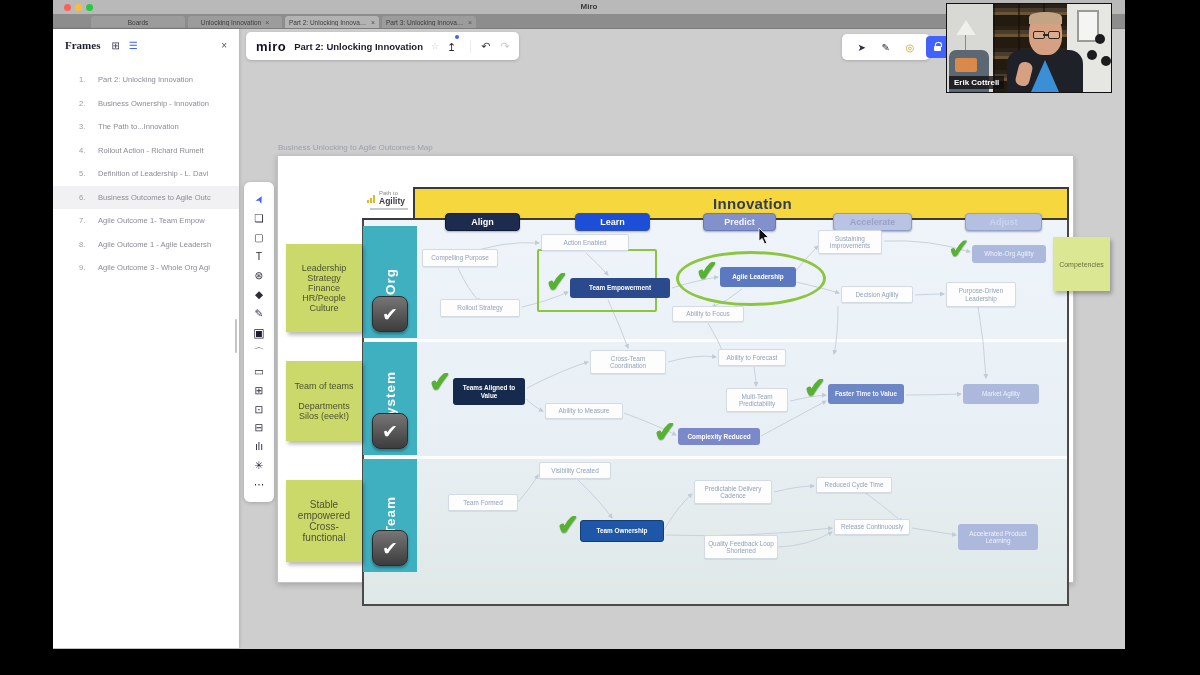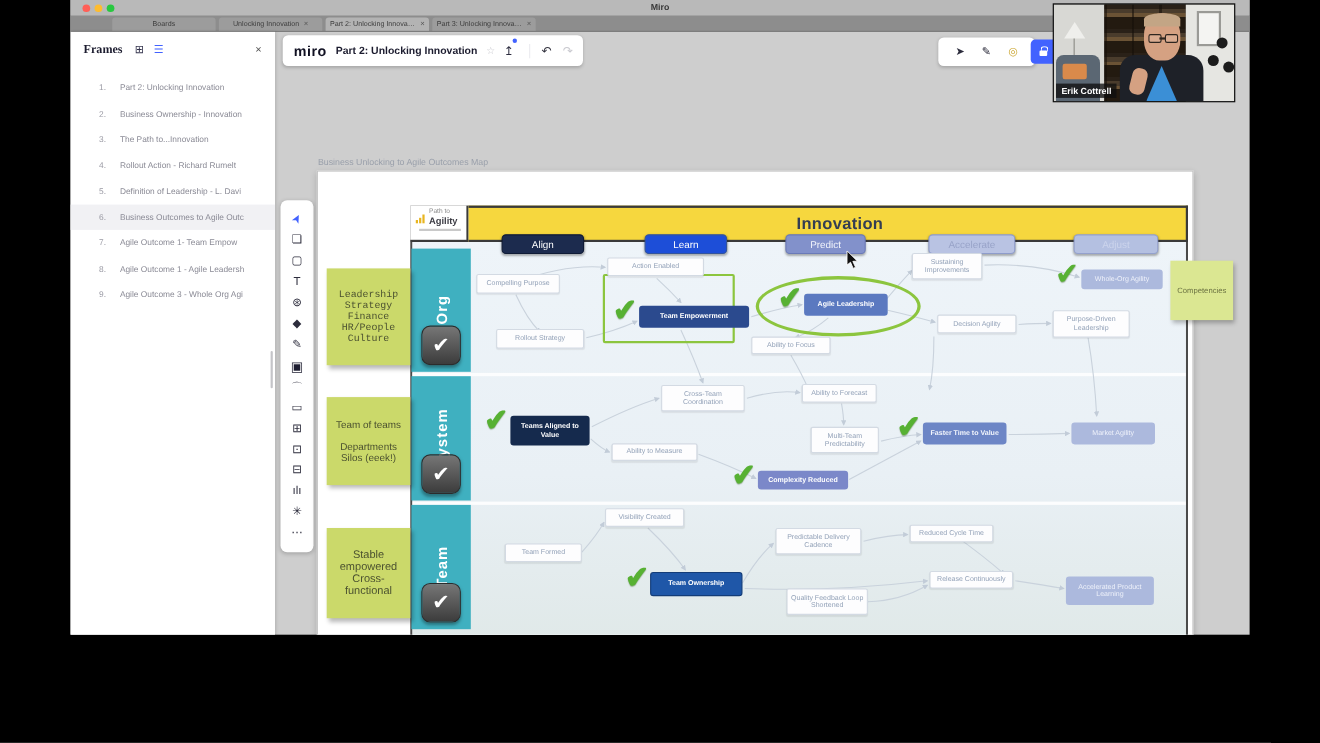--- a/index.html
+++ b/index.html
@@ -1,19 +1,19 @@
 <!DOCTYPE html>
 <html><head>
 <meta charset="utf-8">
 <style>
   * { margin:0; padding:0; box-sizing:border-box; }
   html,body { width:1200px; height:675px; background:#000; overflow:hidden;
               font-family:"Liberation Sans", sans-serif; }
   #stage { position:relative; width:1200px; height:675px; background:#000; }
-  #screen { position:absolute; left:64px; top:0; width:1072px; height:577px; background:#cecece; overflow:hidden; }
+  #screen { position:absolute; left:53px; top:0; width:1072px; height:649px; background:#cecece; overflow:hidden; }
 
   
   #titlebar { position:absolute; left:0; top:0; width:100%; height:14px; background:#b9b9b9; }
   .tl { position:absolute; top:4px; width:7px; height:7px; border-radius:50%; }
   #win-title { position:absolute; top:2px; left:0; width:100%; text-align:center; font-size:8px; font-weight:bold; color:#3a3a3a; }
 
   
   #tabbar { position:absolute; left:0; top:14px; width:100%; height:15px; background:#8d8d8d; border-bottom:1px solid #7c7c7c; display:flex; align-items:stretch; padding-left:38px; gap:3px; }
   .tab { width:94px; margin-top:2px; background:#9c9c9c; border-radius:3px 3px 0 0; display:flex; align-items:center; justify-content:center; gap:4px; font-size:6.5px; color:#3d3d3d; overflow:hidden; }
   .tab.active { background:#b3b3b3; }
@@ -93,21 +93,21 @@
   .row-sep { position:absolute; left:86px; width:703px; height:3px; background:rgba(255,255,255,.85); }
   #logo-cell { position:absolute; left:84px; top:31px; width:53px; height:33px; background:#fff; border-right:2px solid #3a3a3a; border-bottom:2px solid #3a3a3a; padding:3px 0 0 6px; }
   #logo-line1 { font-size:6px; color:#8a8a8a; padding-left:11px; }
   #logo-line2 { font-size:8.5px; font-weight:bold; color:#3c3c44; padding-left:11px; }
   #logo-bars { position:absolute; left:5px; top:8px; display:flex; align-items:flex-end; gap:1px; }
   #logo-bars i { display:block; width:2px; background:#e8b520; }
   #logo-tag { margin-top:2px; margin-left:2px; width:38px; height:2px; background:#c9c9c9; }
   #banner { position:absolute; left:137px; top:31px; width:654px; height:33px; background:#f6d73e; border:2px solid #3a3a3a; border-left:none; display:flex; align-items:center; justify-content:center; }
   #banner-text { font-size:15px; font-weight:bold; color:#333d53; letter-spacing:.3px;margin-left:23px; }
 
-  .stage { position:absolute; top:57px; height:18px; border-radius:4px; display:flex; align-items:center; justify-content:center; font-size:9px; font-weight:normal; box-shadow:0 1px 2px rgba(0,0,0,.3);text-align:right; }
+  .stage { position:absolute; top:57px; height:18px; border-radius:4px; display:flex; align-items:center; justify-content:center; font-size:9px; font-weight:bold; box-shadow:0 1px 2px rgba(0,0,0,.3);text-align:right; }
 
   .teal-band { position:absolute; left:85px; width:54px; background:#3fb0c0; display:flex; align-items:center; justify-content:center; }
   .teal-label { writing-mode:vertical-rl; transform:rotate(180deg); font-size:13.5px; font-weight:bold; color:#fff; letter-spacing:1px; }
   .badge { position:absolute; left:94px; width:36px; height:36px; border-radius:8px; background:linear-gradient(180deg,#767676,#3c3c3c); border:1.5px solid #2c2c2c; display:flex; align-items:center; justify-content:center; color:#fff; font-size:19px; box-shadow:0 2px 3px rgba(0,0,0,.35); }
 
   #connectors { position:absolute; left:0; top:0; width:797px; height:428px; }
 
   .node { position:absolute; display:flex; align-items:center; justify-content:center; text-align:center; font-size:6.4px; line-height:1.15; padding:1px 2px; border-radius:2px; }
   .n-white { background:#fdfdfe; color:#93a2b8; border:1px solid #d3dae3; box-shadow:0 1px 1px rgba(0,0,0,.07); }
   .n-dark  { background:#152a4d; color:#fff; font-weight:bold; border-radius:3px; }
@@ -360,21 +360,21 @@
           <div class="node n-white" style="left: 170px; top: 338px; width: 70px; height: 17px;">Team Formed</div>
           <div class="node n-white" style="left: 261px; top: 306px; width: 72px; height: 17px;">Visibility Created</div>
           <div class="node n-royal" style="left: 302px; top: 364px; width: 84px; height: 22px;">Team Ownership<span class="check">✔</span></div>
           <div class="node n-white" style="left: 416px; top: 324px; width: 78px; height: 24px;">Predictable Delivery Cadence</div>
           <div class="node n-white" style="left: 426px; top: 379px; width: 74px; height: 24px;">Quality Feedback Loop Shortened</div>
           <div class="node n-white" style="left: 538px; top: 321px; width: 76px; height: 16px;">Reduced Cycle Time</div>
           <div class="node n-white" style="left: 556px; top: 363px; width: 76px; height: 16px;">Release Continuously</div>
           <div class="node n-light" style="left: 680px; top: 368px; width: 80px; height: 26px;">Accelerated Product Learning</div>
         </div>
       <div id="stickies">
-          <div class="sticky s-green" style="left: 8px; top: 88px; width: 76px; height: 88px; font-size: 9px; font-family: Liberation Mono, monospace;">Leadership
+          <div class="sticky s-green" style="left: 8px; top: 88px; width: 76px; height: 88px; font-size: 9px;">Leadership
 Strategy
 Finance
 HR/People
 Culture</div>
           <div class="sticky s-green" style="left: 8px; top: 205px; width: 76px; height: 80px; font-size: 9px;">Team of teams
 
 Departments
 Silos (eeek!)</div>
           <div class="sticky s-green" style="left: 8px; top: 324px; width: 76px; height: 82px; font-size: 10px;">Stable
 empowered

